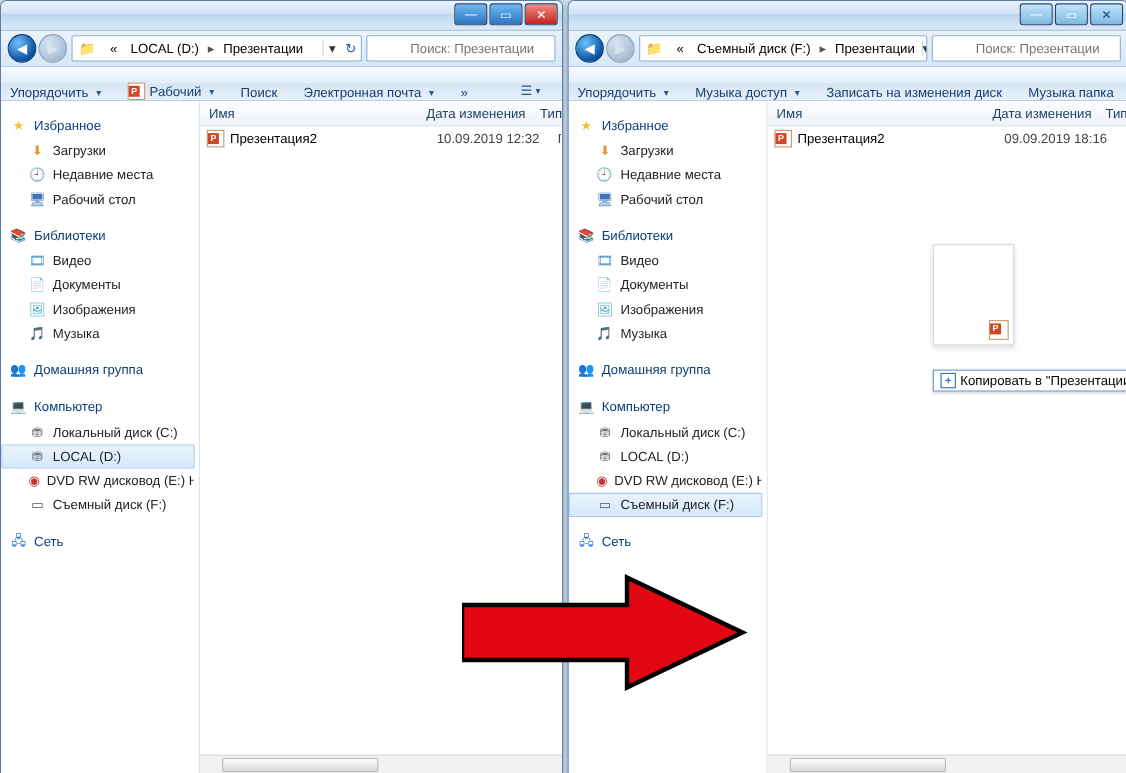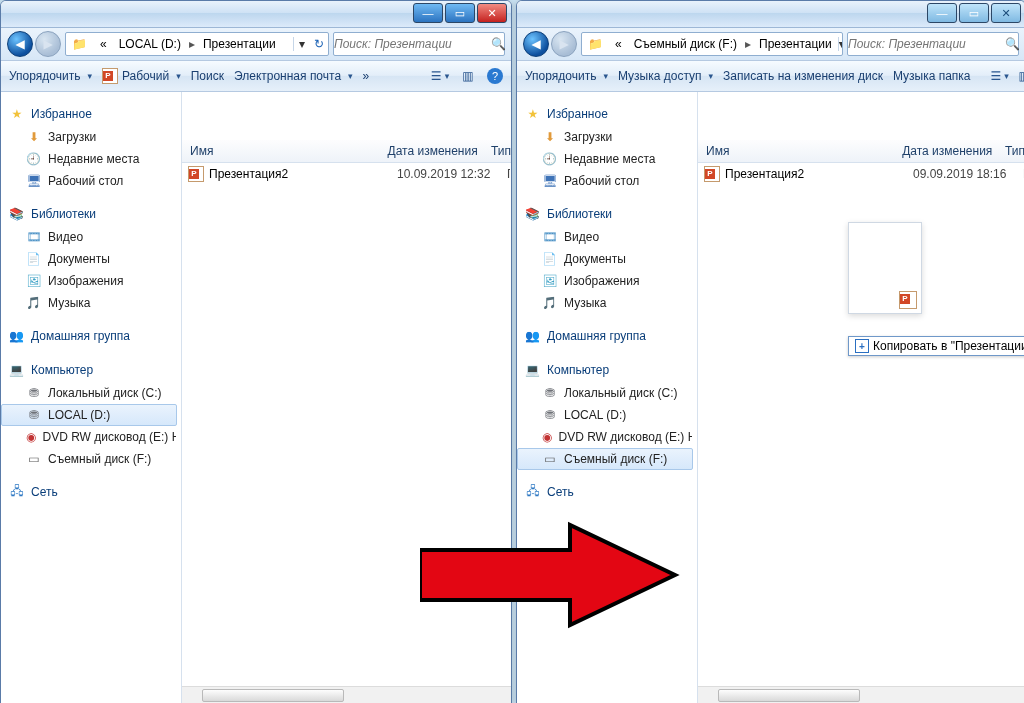--- a/index.html
+++ b/index.html
@@ -66,29 +66,29 @@
   .bc-sep { color:#555; padding:0 2px; }
   .bc-drop { width:16px; text-align:center; color:#333; border-left:1px solid #c6d6e8;}
   .bc-refresh{ width:18px; text-align:center; color:#1860b4; }
   .searchbox {
     width:170px; height:22px; background:#fff; border:1px solid #8faed0;
     display:flex; align-items:center; border-radius:2px;
   }
   .searchbox .mag{ width:20px; text-align:center; color:#5077a4; }
   .searchbox input{
     border:none; outline:none; flex:1; font-size:12px; color:#888;
-    font-style:italic; background:transparent; padding:0;
+    background:transparent; padding:0;margin-left:39px;
   }
 
   
   .toolbar {
     height:30px;
     background:linear-gradient(#f6fbff,#e3eef9 48%,#d6e5f4 50%,#e6f0fa);
     border-bottom:1px solid #b5c9e1;
-    display:flex; align-items:center; padding:0 8px; gap:10px;
+    display:flex; align-items:flex-end; padding:0 8px; gap:24px;
     color:#1a3f70;
   }
   .tbtn { display:flex; align-items:center; gap:4px; white-space:nowrap; }
   .tdrop::after{ content:"▾"; font-size:9px; margin-left:3px; color:#2a568e;}
   .tsep{ flex:1; }
   .ticon{ width:18px; height:18px; display:flex; align-items:center; justify-content:center; color:#2a568e;}
   .helpQ{ width:16px;height:16px; border-radius:50%; background:#2a79d1; color:#fff; font-size:11px; display:flex;align-items:center;justify-content:center;}
 
   
   .body { flex:1; display:flex; min-height:0; }
@@ -114,21 +114,20 @@
 
   
   .content {
     flex:1; display:flex; flex-direction:column; min-width:0; position:relative;
     background:#fff;
   }
   .cols {
     height:22px; background:linear-gradient(#fdfdfe,#eef3f9);
     border-bottom:1px solid #d6e1ee; display:flex; align-items:center;
     color:#20416a;
-    margin-top:48px;
   }
   .colName{ width:210px; padding-left:8px;}
   .colDate{ width:110px;}
   .colType{ flex:1; }
   .rows { flex:1; overflow:hidden; }
   .row {
     display:flex; align-items:center; height:20px; padding-left:4px;
     border:1px solid transparent;
   }
   .row.sel{

